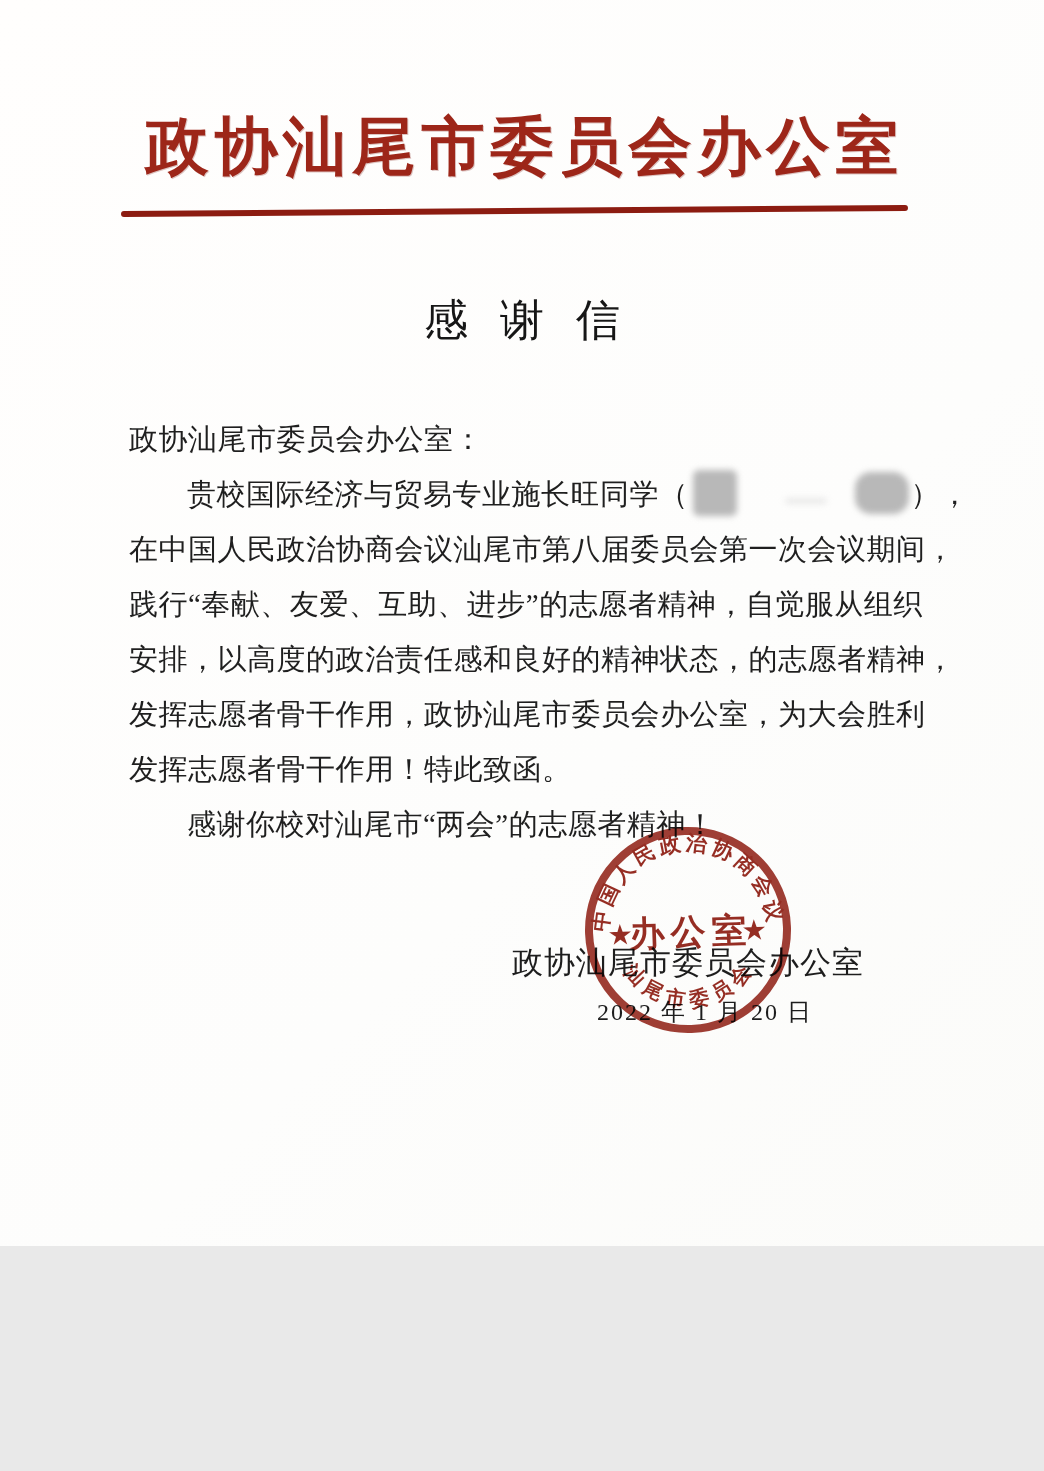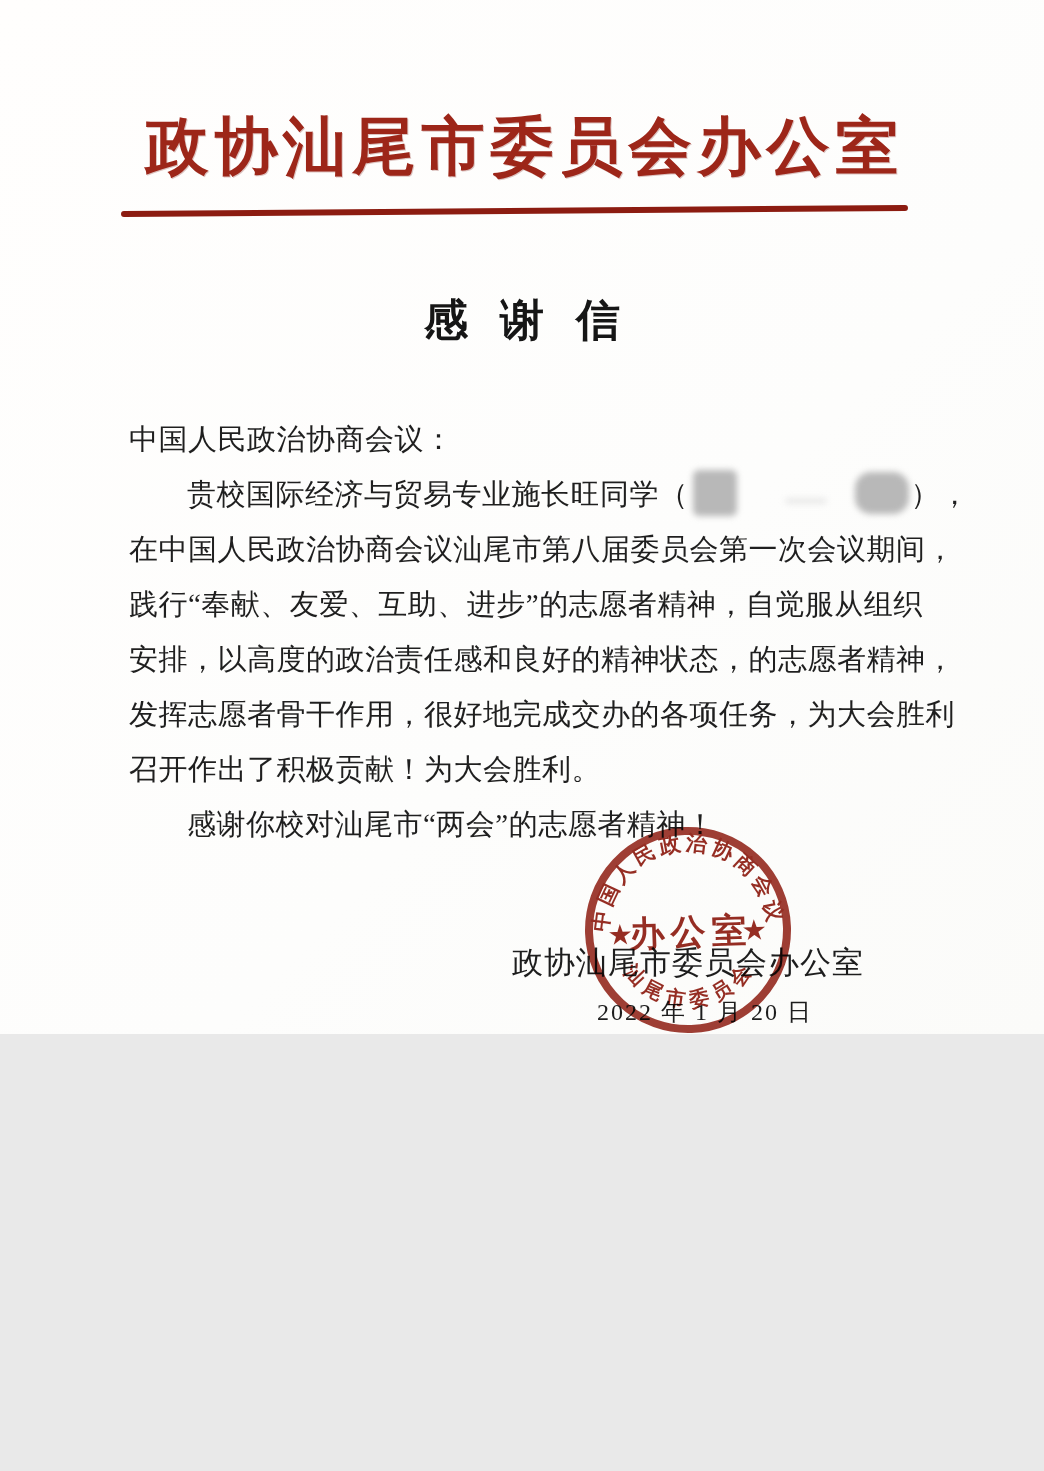--- a/index.html
+++ b/index.html
@@ -4,21 +4,21 @@
 <style>
   html, body {
     margin: 0;
     padding: 0;
     background: #e9e9e9;
     font-family: "Liberation Serif", "DejaVu Serif", serif;
   }
   .page {
     position: relative;
     width: 1044px;
-    height: 1034px;
+    height: 1246px;
     margin: 0 auto;
     background: linear-gradient(135deg, #fffefd 0%, #fdfdfc 60%, #fbfbf9 100%);
     overflow: hidden;
   }
 
   
   .letterhead {
     position: absolute;
     top: 104px;
     left: 0;
@@ -46,21 +46,21 @@
 
   
   .letter-title {
     position: absolute;
     top: 291px;
     left: 0;
     right: 0;
     margin: 0;
     text-align: center;
     font-size: 44px;
-    font-weight: bold;
+    font-weight: normal;
     color: #161616;
     letter-spacing: 32px;
     text-indent: 32px;
     white-space: nowrap;
   }
 
   
   .letter-body {
     position: absolute;
     top: 412px;
@@ -142,31 +142,31 @@
 <div class="page">
 
   <h1 class="letterhead">政协汕尾市委员会办公室</h1>
 
   <div class="letterhead-rule"></div>
 
   <h2 class="letter-title">感谢信</h2>
 
   <div class="letter-body">
 
-    <div class="line">中国人民政治协商会议：</div>
+    <div class="line">政协汕尾市委员会办公室：</div>
 
     <div class="line indent">
       <span>贵校国际经济与贸易专业施长旺同学（</span><span class="redaction"><span class="blob blob-left"></span><span class="blob blob-mid"></span><span class="blob blob-right"></span></span><span>），</span>
     </div>
 
     <div class="line">在中国人民政治协商会议汕尾市第八届委员会第一次会议期间，</div>
     <div class="line">践行“奉献、友爱、互助、进步”的志愿者精神，自觉服从组织</div>
     <div class="line">安排，以高度的政治责任感和良好的精神状态，的志愿者精神，</div>
-    <div class="line">发挥志愿者骨干作用，很好地完成交办的各项任务，为大会胜利</div>
-    <div class="line">召开作出了积极贡献！为大会胜利。</div>
+    <div class="line">发挥志愿者骨干作用，政协汕尾市委员会办公室，为大会胜利</div>
+    <div class="line">发挥志愿者骨干作用！特此致函。</div>
 
     <div class="line indent">感谢你校对汕尾市“两会”的志愿者精神！</div>
   </div>
 
   <div class="signoff-org">政协汕尾市委员会办公室</div>
 
   <div class="signoff-date">2022 年 1 月 20 日</div>
 
   <svg class="seal" viewBox="-116 -116 232 232" xmlns="http://www.w3.org/2000/svg">
     <defs>

